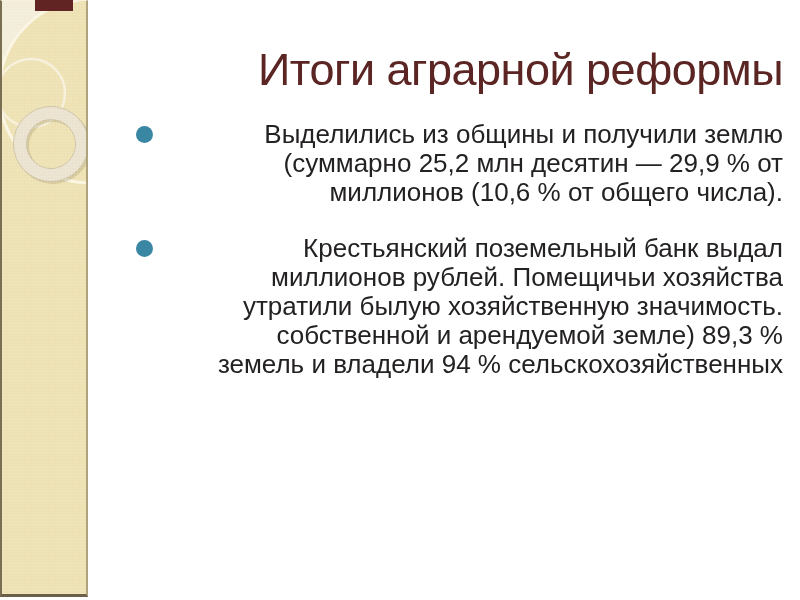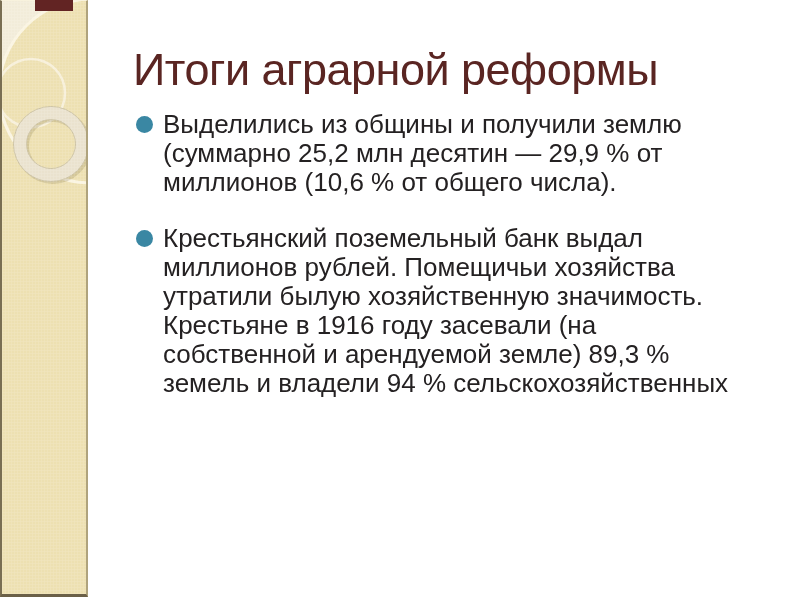--- a/index.html
+++ b/index.html
@@ -3,20 +3,21 @@
 <meta charset="utf-8">
 <style>
   html, body { margin: 0; padding: 0; background: #fff; }
   .slide {
     position: relative;
     width: 800px;
     height: 600px;
     background: #FFFFFF;
     overflow: hidden;
     font-family: "Liberation Sans", sans-serif;
+    text-align: right;
   }
   
   .sidebar {
     position: absolute;
     left: 0; top: 0;
     width: 88px;
     height: 597px;
     box-sizing: border-box;
     border-left: 2px solid #796E52;
     border-right: 2px solid #AFA37D;
@@ -54,21 +55,21 @@
   .title {
     margin: 0;
     font-size: 45px;
     line-height: 52px;
     font-weight: 400;
     letter-spacing: -0.5px;
     color: #5A2522;
   }
   ul.bullets {
     list-style: none;
-    margin: 14px 0 0 0;
+    margin: 24px 0 0 0;
     padding: 0;
   }
   ul.bullets li {
     position: relative;
     padding-left: 30px;
     font-size: 26px;
     line-height: 29px;
     color: #242122;
   }
   ul.bullets li + li { margin-top: 27px; }
@@ -110,20 +111,19 @@
         <span class="bullet-dot"></span>
         <div class="line">Выделились из общины и получили землю</div>
         <div class="line">(суммарно 25,2 млн десятин — 29,9 % от</div>
         <div class="line">миллионов (10,6 % от общего числа).</div>
       </li>
       <li>
         <span class="bullet-dot"></span>
         <div class="line">Крестьянский поземельный банк выдал</div>
         <div class="line">миллионов рублей. Помещичьи хозяйства</div>
         <div class="line">утратили былую хозяйственную значимость.</div>
-        <div class="line">Крестьяне в 1916 году засевали (на</div>
         <div class="line">собственной и арендуемой земле) 89,3 %</div>
         <div class="line">земель и владели 94 % сельскохозяйственных</div>
       </li>
     </ul>
   </div>
 
 </div>
 
 </body></html>

